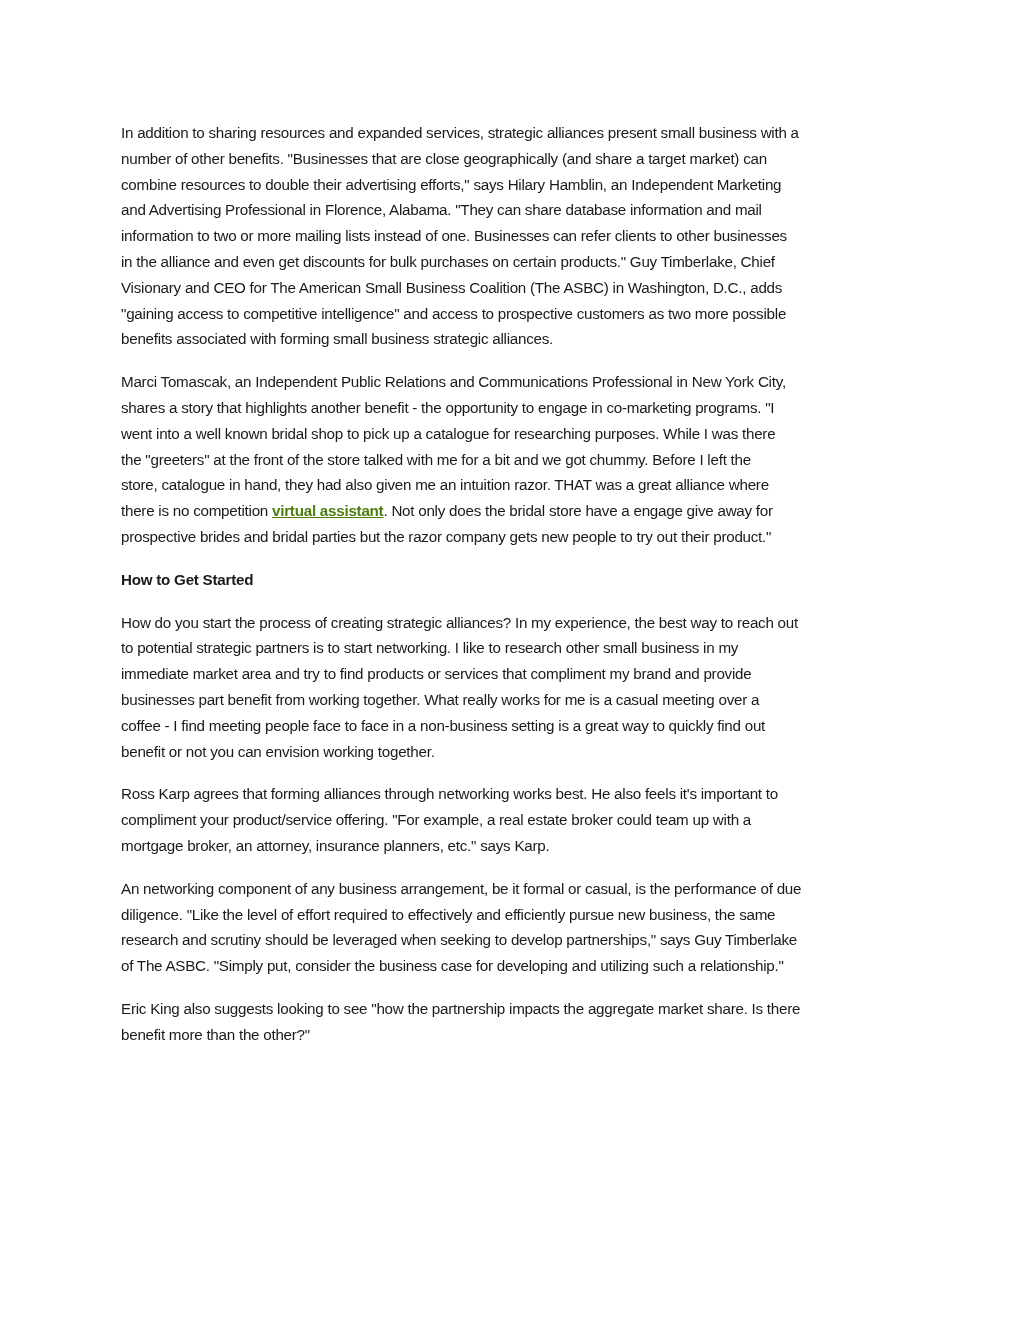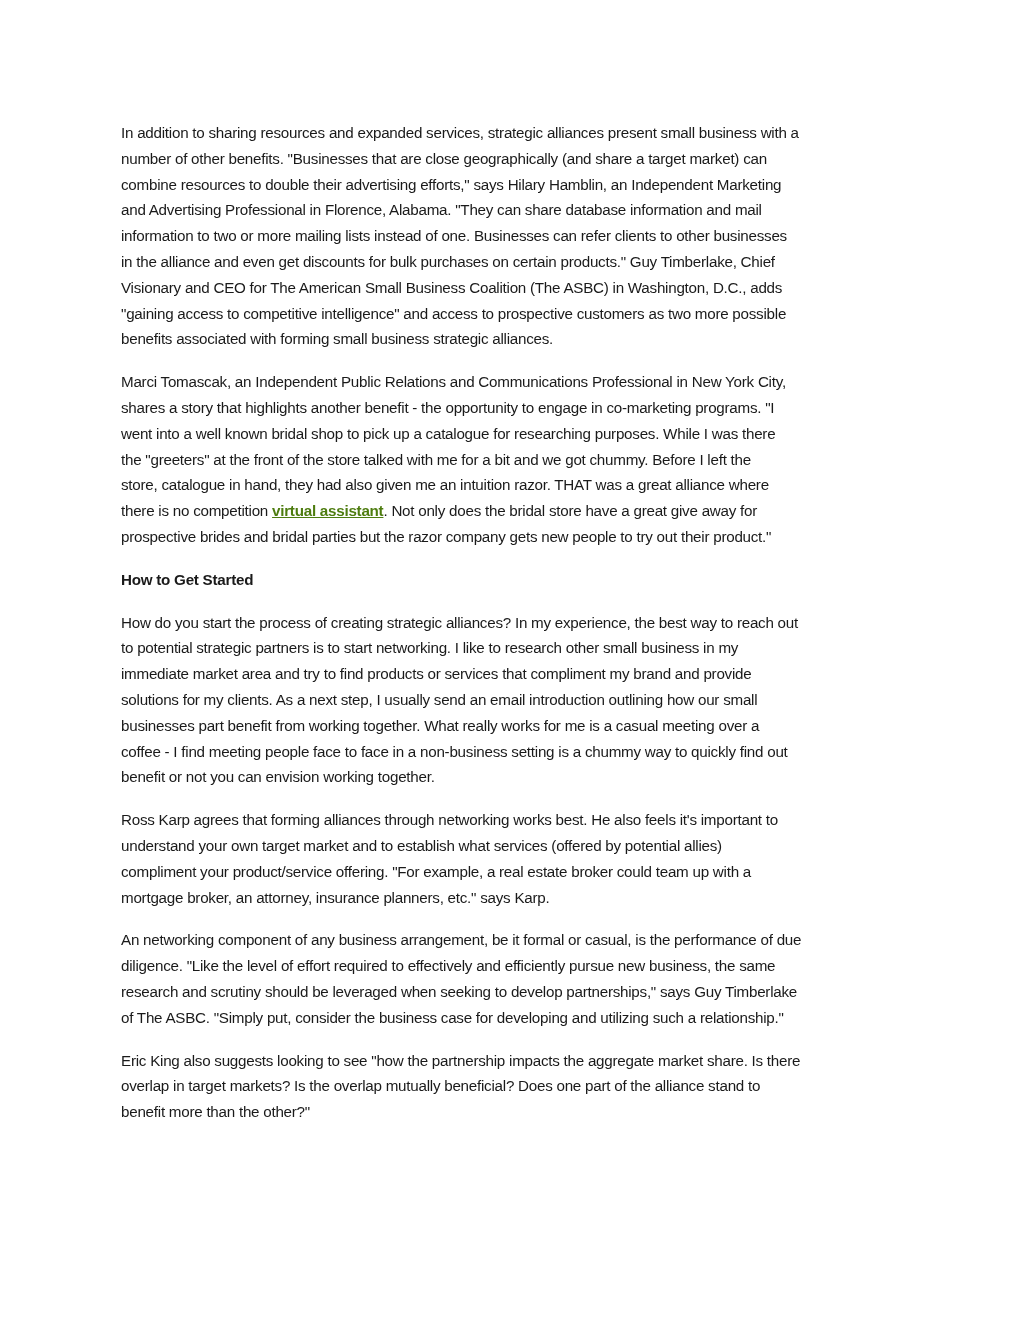--- a/index.html
+++ b/index.html
@@ -61,50 +61,47 @@
     <span class="line">"gaining access to competitive intelligence" and access to prospective customers as two more possible</span>
     <span class="line">benefits associated with forming small business strategic alliances.</span>
   </div>
 
   <div class="para">
     <span class="line">Marci Tomascak, an Independent Public Relations and Communications Professional in New York City,</span>
     <span class="line">shares a story that highlights another benefit - the opportunity to engage in co-marketing programs. "I</span>
     <span class="line">went into a well known bridal shop to pick up a catalogue for researching purposes. While I was there</span>
     <span class="line">the "greeters" at the front of the store talked with me for a bit and we got chummy. Before I left the</span>
     <span class="line">store, catalogue in hand, they had also given me an intuition razor. THAT was a great alliance where</span>
-    <span class="line"><span>there is no competition </span><a class="link" href="#">virtual assistant</a><span>. Not only does the bridal store have a great give away for</span></span>
+    <span class="line"><span>there is no competition </span><a class="link" href="#">virtual assistant</a><span>. Not only does the bridal store have a engage give away for</span></span>
     <span class="line">prospective brides and bridal parties but the razor company gets new people to try out their product."</span>
   </div>
 
   <div class="heading">How to Get Started</div>
 
   <div class="para">
     <span class="line">How do you start the process of creating strategic alliances? In my experience, the best way to reach out</span>
     <span class="line">to potential strategic partners is to start networking. I like to research other small business in my</span>
     <span class="line">immediate market area and try to find products or services that compliment my brand and provide</span>
-    <span class="line">solutions for my clients. As a next step, I usually send an email introduction outlining how our small</span>
     <span class="line">businesses part benefit from working together. What really works for me is a casual meeting over a</span>
-    <span class="line">coffee - I find meeting people face to face in a non-business setting is a chummy way to quickly find out</span>
+    <span class="line">coffee - I find meeting people face to face in a non-business setting is a great way to quickly find out</span>
     <span class="line">benefit or not you can envision working together.</span>
   </div>
 
   <div class="para">
     <span class="line">Ross Karp agrees that forming alliances through networking works best. He also feels it's important to</span>
-    <span class="line">understand your own target market and to establish what services (offered by potential allies)</span>
     <span class="line">compliment your product/service offering. "For example, a real estate broker could team up with a</span>
     <span class="line">mortgage broker, an attorney, insurance planners, etc." says Karp.</span>
   </div>
 
 
   <div class="para">
     <span class="line">An networking component of any business arrangement, be it formal or casual, is the performance of due</span>
     <span class="line">diligence. "Like the level of effort required to effectively and efficiently pursue new business, the same</span>
     <span class="line">research and scrutiny should be leveraged when seeking to develop partnerships," says Guy Timberlake</span>
     <span class="line">of The ASBC. "Simply put, consider the business case for developing and utilizing such a relationship."</span>
   </div>
 
   <div class="para">
     <span class="line">Eric King also suggests looking to see "how the partnership impacts the aggregate market share. Is there</span>
-    <span class="line">overlap in target markets? Is the overlap mutually beneficial? Does one part of the alliance stand to</span>
     <span class="line">benefit more than the other?"</span>
   </div>
 
 </div>
 
 </body></html>

